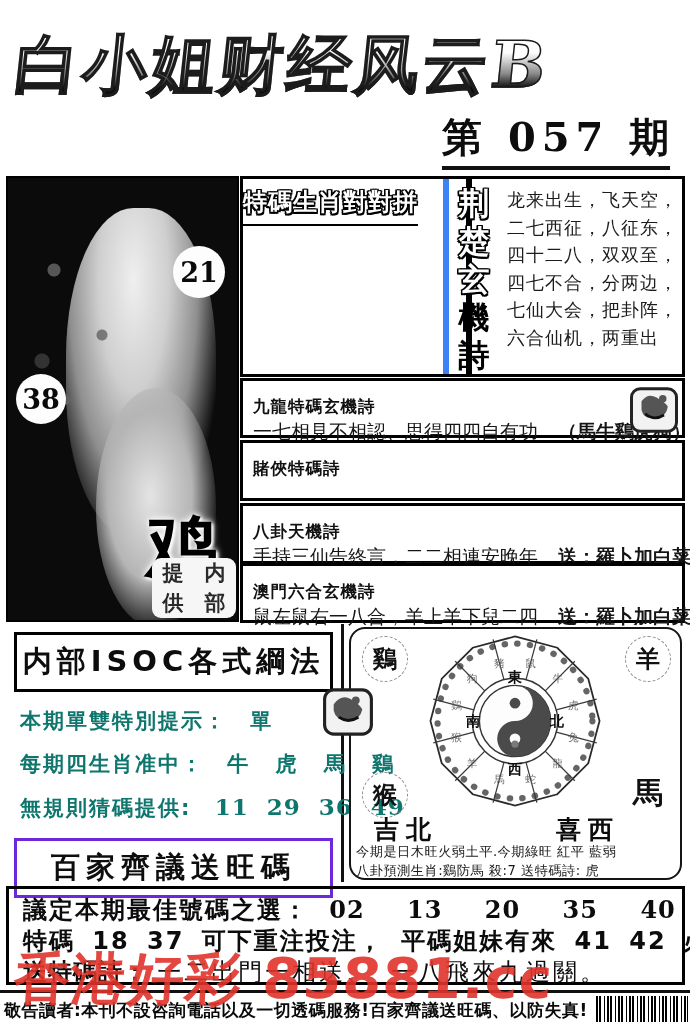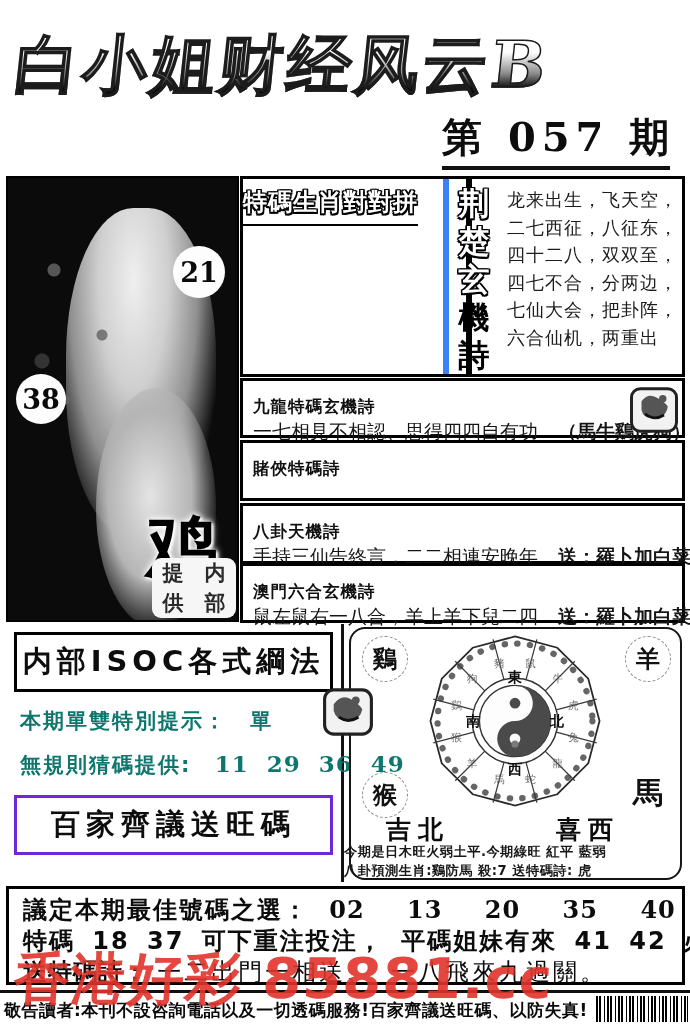--- a/index.html
+++ b/index.html
@@ -113,23 +113,23 @@
   .bagua-border { position:absolute; left:5px; top:3px; right:3px; bottom:2px; border:2.5px solid #151515; border-radius:16px; }
   .corner { position:absolute; width:46px; height:46px; border:1.6px dashed #888; border-radius:50%;
     display:flex; align-items:center; justify-content:center; font-size:24px; font-weight:700;
     font-family:"DejaVu Serif", serif; color:#111; }
   .cz-tl { left:18px; top:12px; }
   .cz-tr { right:14px; top:12px; }
   .cz-bl { left:18px; top:148px; }
   .cz-br { right:14px; top:146px; border:none; font-size:30px; font-weight:900; }
   .wheel { position:absolute; left:80px; top:8px; width:182px; height:178px; }
   .luck { position:absolute; font-weight:800; font-size:25px; letter-spacing:7px; color:#0c0c0c; white-space:nowrap; }
-  .luck.l1 { left:42px; top:189px; }
+  .luck.l1 { left:30px; top:189px; }
   .luck.l2 { left:212px; top:189px; }
-  .bg-line { position:absolute; left:0; width:318px; font-weight:700; font-size:13.2px;
+  .bg-line { position:absolute; left:12px; width:318px; font-weight:400; font-size:13.2px;
     color:#181818; white-space:nowrap; letter-spacing:.5px; }
   .bg-line.a { top:219px; }
   .bg-line.b { top:238px; }
 
   
   .numsbox { position:absolute; left:6px; top:886px; width:679px; height:99px; border:3px solid #000; padding:5px 12px 0 14px; }
   .nline { font-weight:800; font-size:24px; color:#0c0c0c; line-height:31px; white-space:nowrap; letter-spacing:2px; }
   .nline .bignums { font-family:"DejaVu Serif", serif; word-spacing:33px; margin-left:10px; letter-spacing:1px; }
   .nline.second { word-spacing:7px; }
   .nline.third { letter-spacing:1px; }
@@ -240,20 +240,24 @@
       <span>鼠左鼠右一八合，羊上羊下兒二四</span>
       <span class="sec-extra">送：羅卜加白菜</span>
     </div>
   </div>
 
   <div class="innerpanel">
     <div class="boxed-head">内部ISOC各式綱法</div>
     <div class="tiprow">
       <span>本期單雙特別提示：</span>
       <span class="val">單</span>
+    </div>
+    <div class="tiprow">
+      <span>每期四生肖准中：</span>
+      <span class="val">牛 虎 馬 鷄</span>
     </div>
     <div class="tiprow nums">
       <span>無規則猜碼提供:</span>
       <span class="val">11 29 36 49</span>
     </div>
     <div class="boxed-foot">百家齊議送旺碼</div>
   </div>
 
   <div class="stamp stamp-mid">
     <svg viewBox="0 0 40 40" width="52" height="52">

